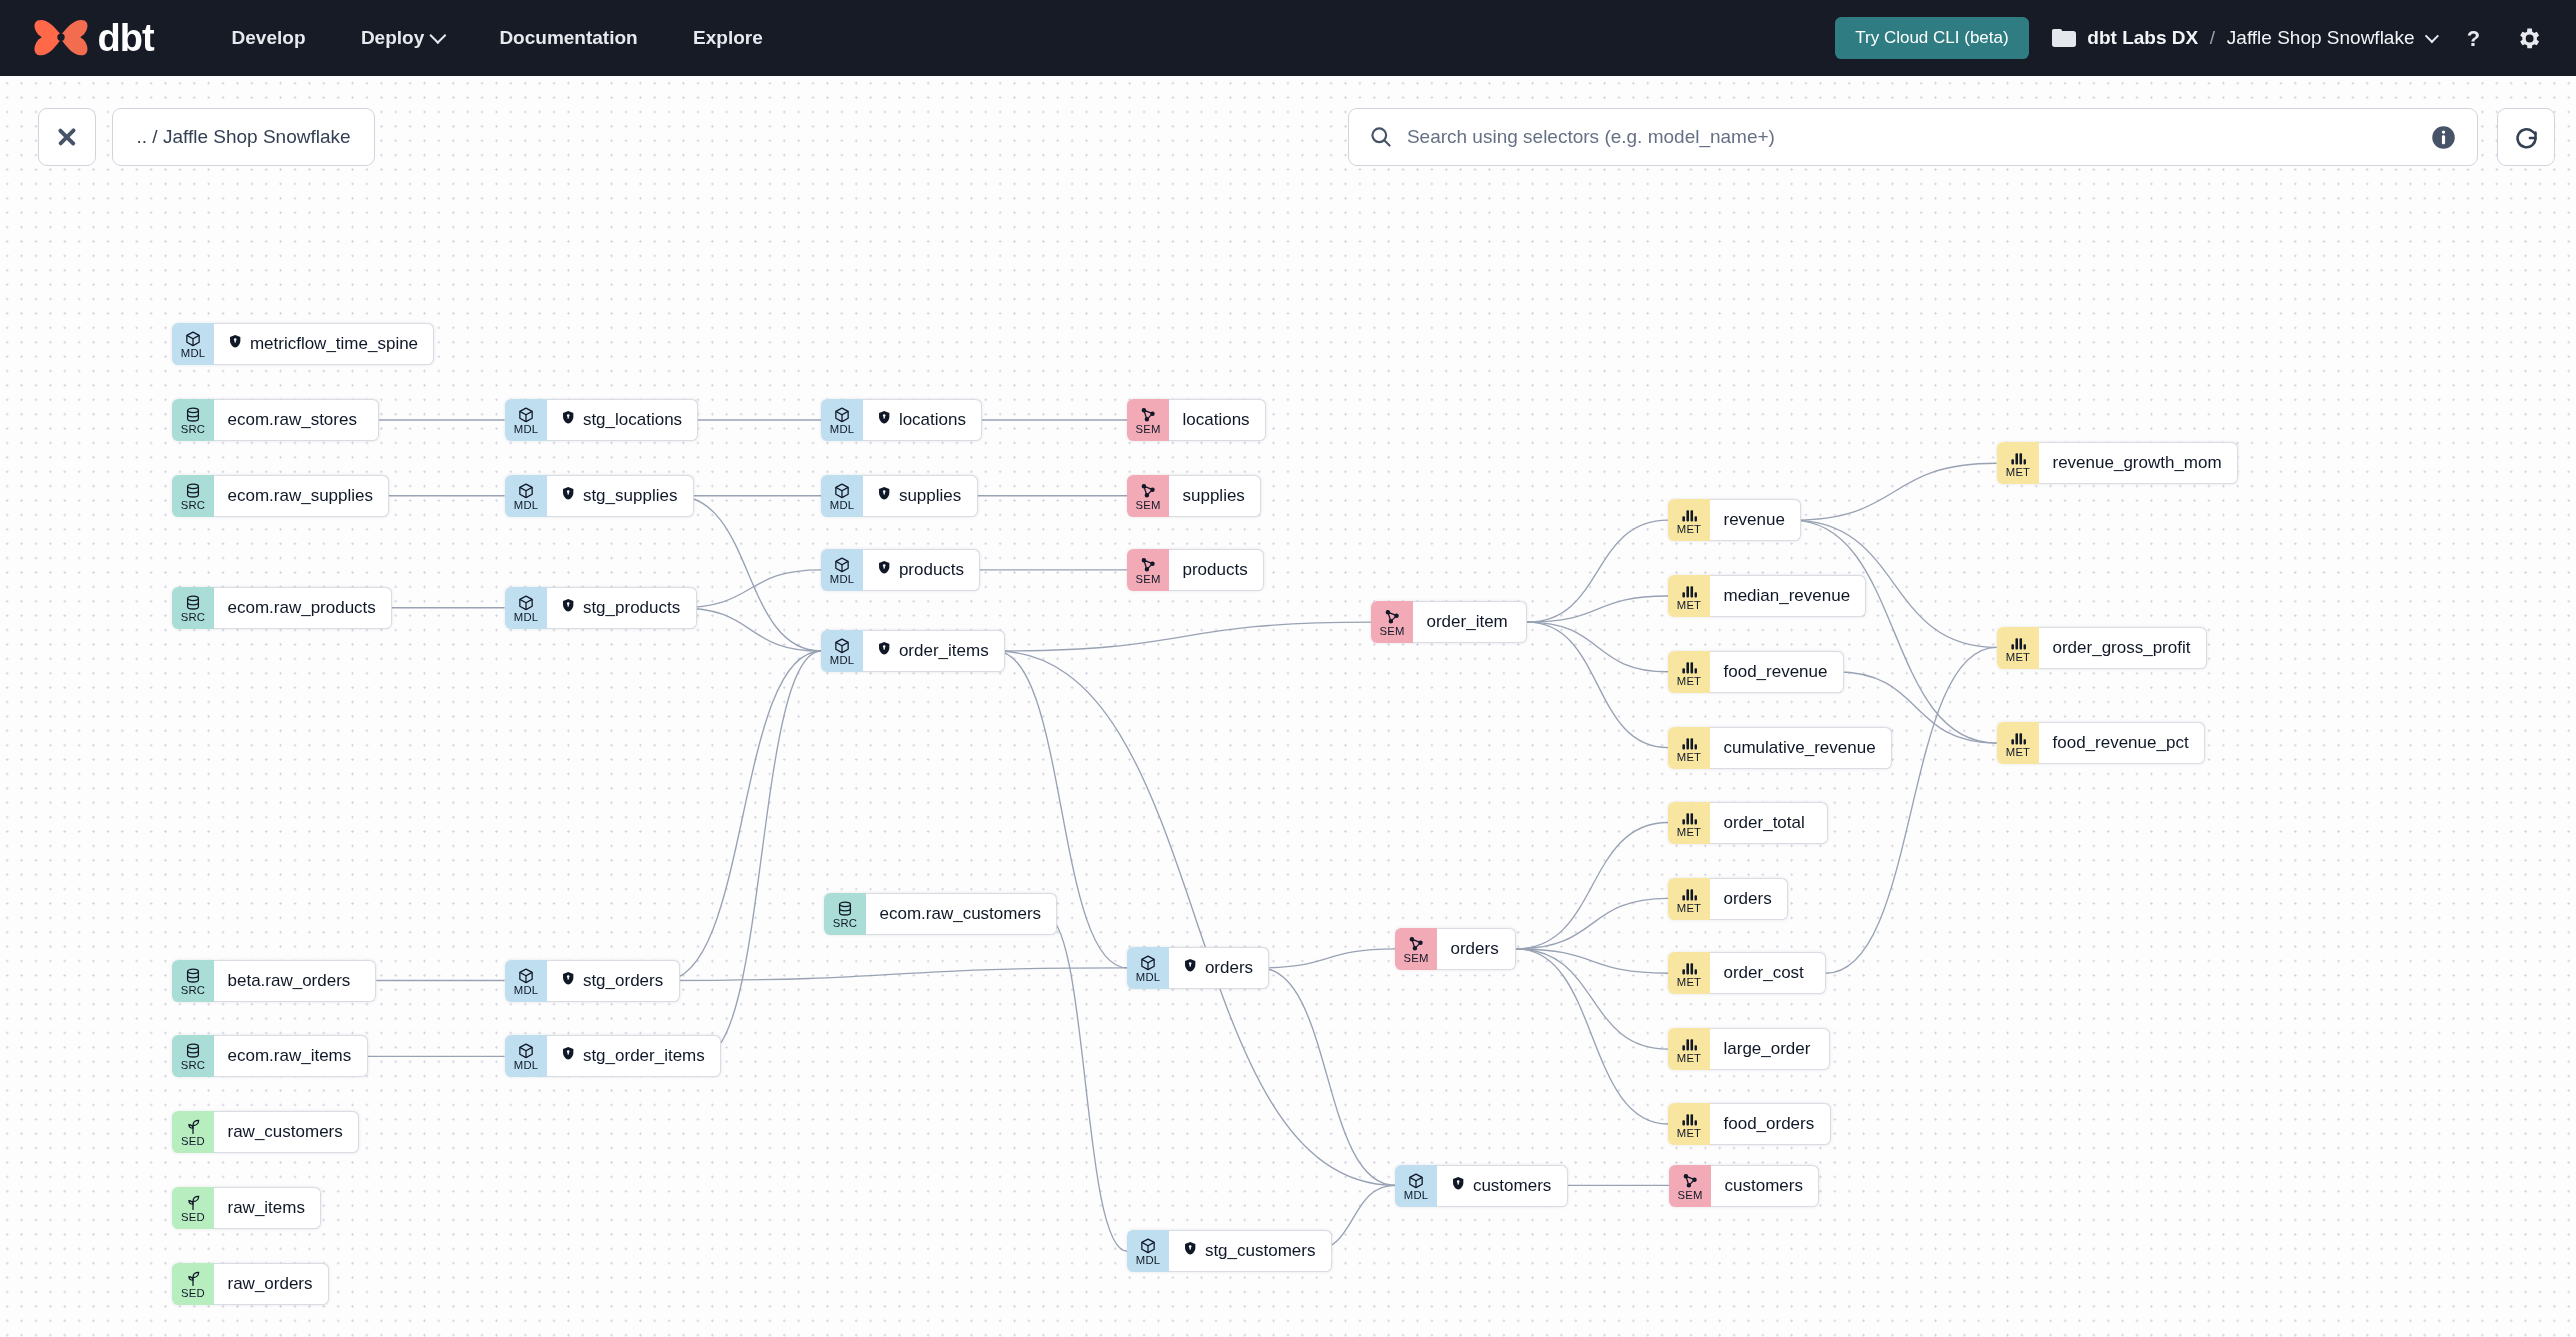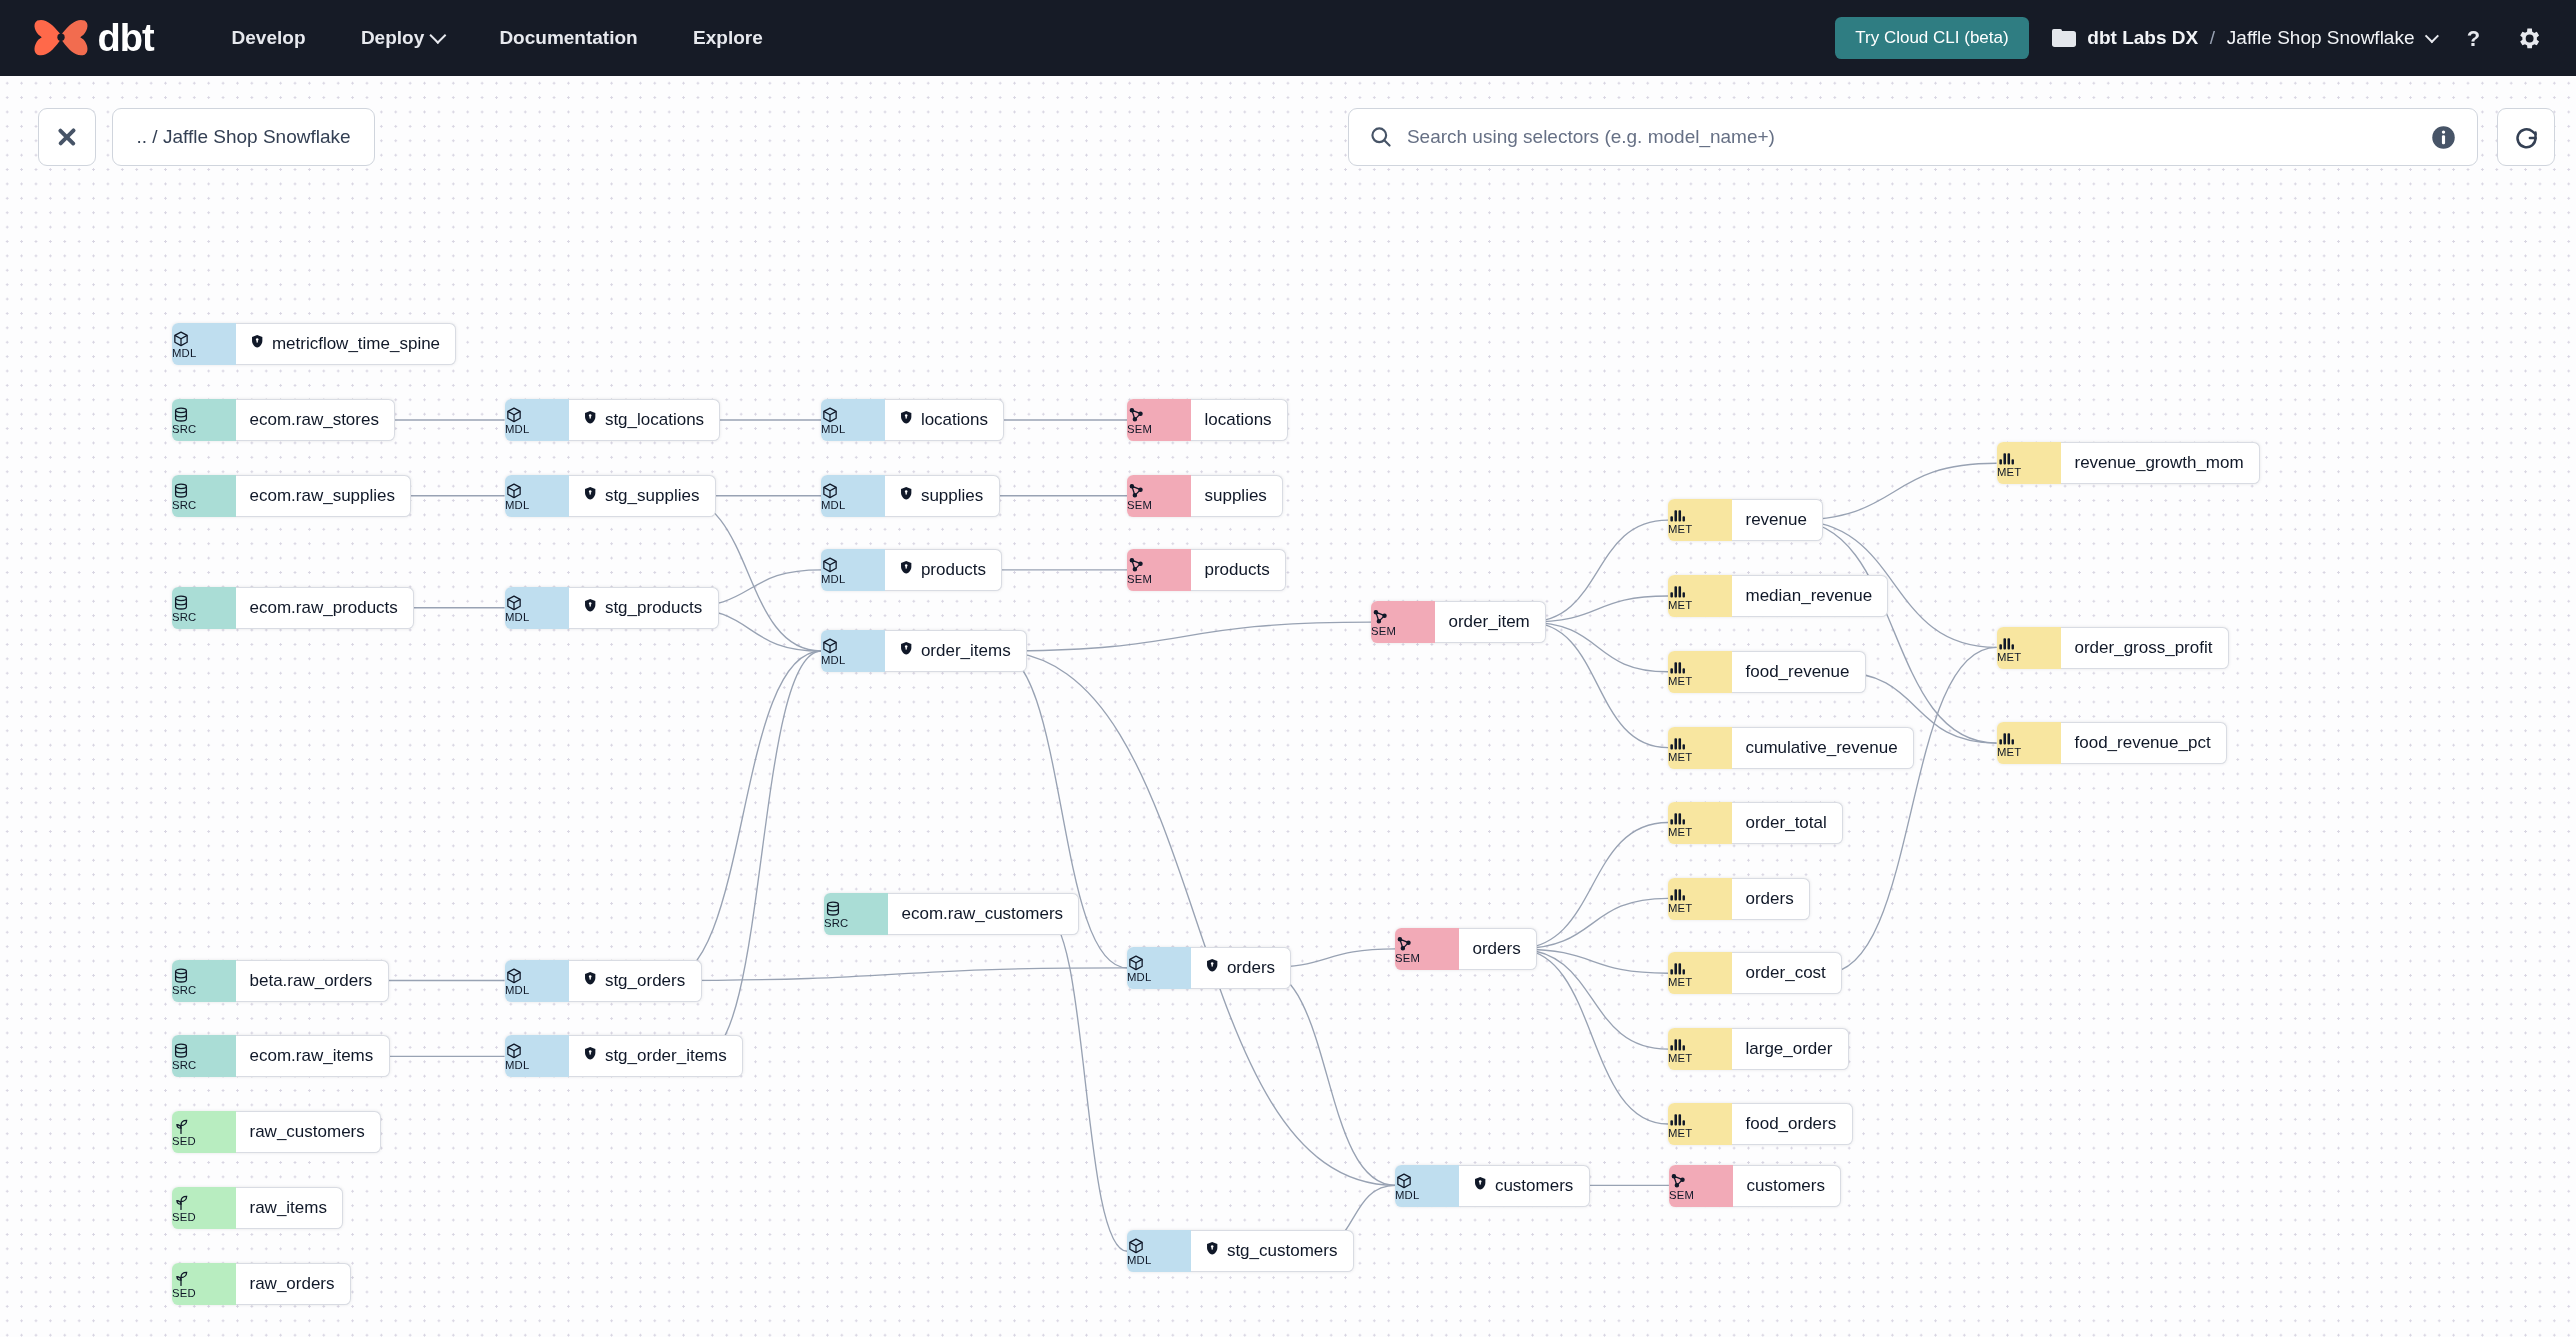--- a/index.html
+++ b/index.html
@@ -96,23 +96,23 @@
 
   .node {
     position:absolute; display:flex; align-items:stretch;
     height:42px; border-radius:6.3px;
     background:#fff;
     filter: drop-shadow(0 0.9px 1.8px rgba(16,24,40,0.10));
     cursor:pointer;
     z-index:10;
   }
   .node .badge {
-    width:64px; flex:none;
+    width:42px; flex:none;
     border-radius:6.3px 0 0 6.3px;
-    display:flex; flex-direction:column; align-items:flex-start; justify-content:center;
+    display:flex; flex-direction:column; align-items:center; justify-content:center;
     gap:0px; padding-top:2px;
   }
   .node .badge .b-ico { height:18px; display:flex; align-items:center; justify-content:center; }
   .node .badge .b-txt { font-size:11.3px; font-weight:500; color:#101828; letter-spacing:0.2px; line-height:11.7px; }
   .node .label {
     flex:1; border:1.1px solid #d9dce3; border-left:none; border-radius:0 6.3px 6.3px 0;
     background:#fff; display:flex; align-items:center; gap:8px;
     padding:0 15.3px 0 13.5px; white-space:nowrap;
     font-size:17px; color:#101828;
   }

